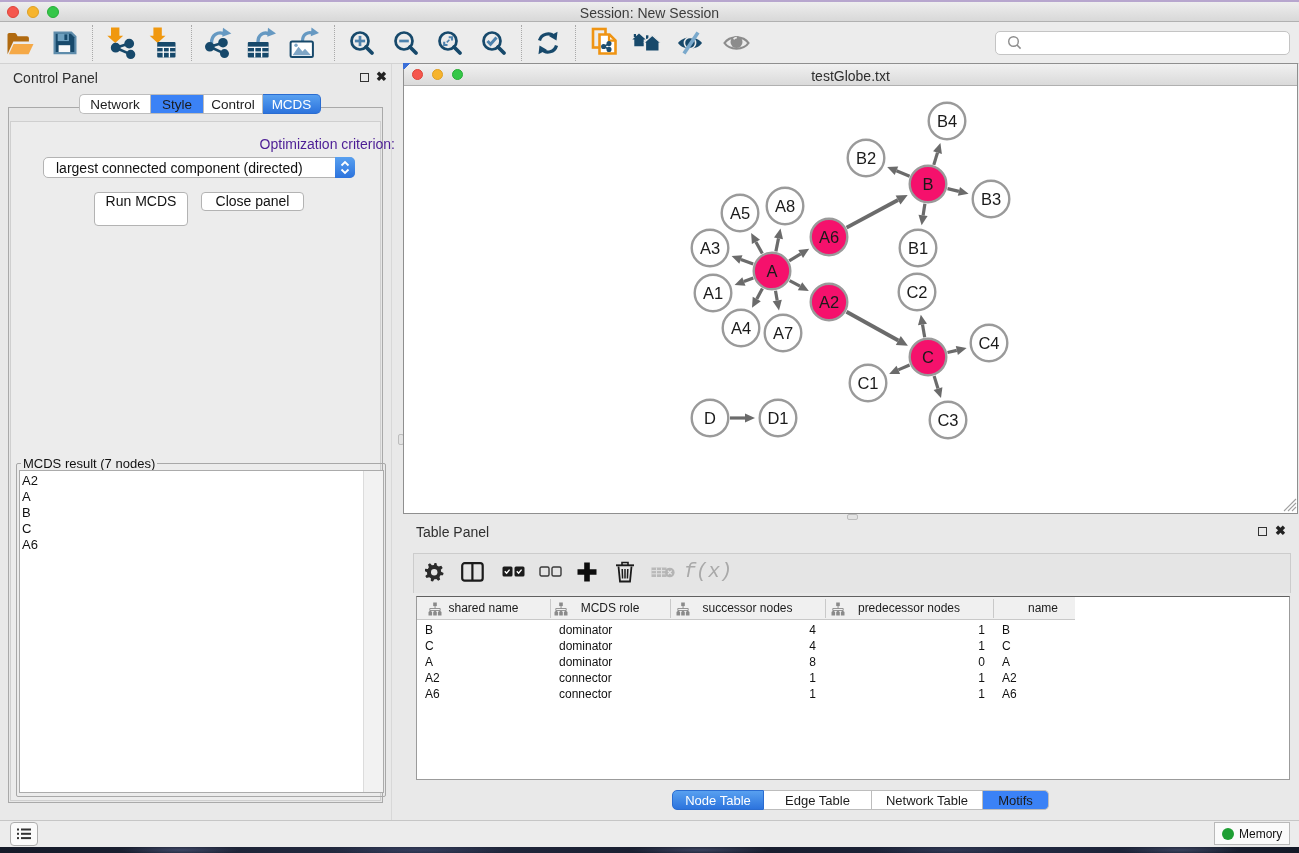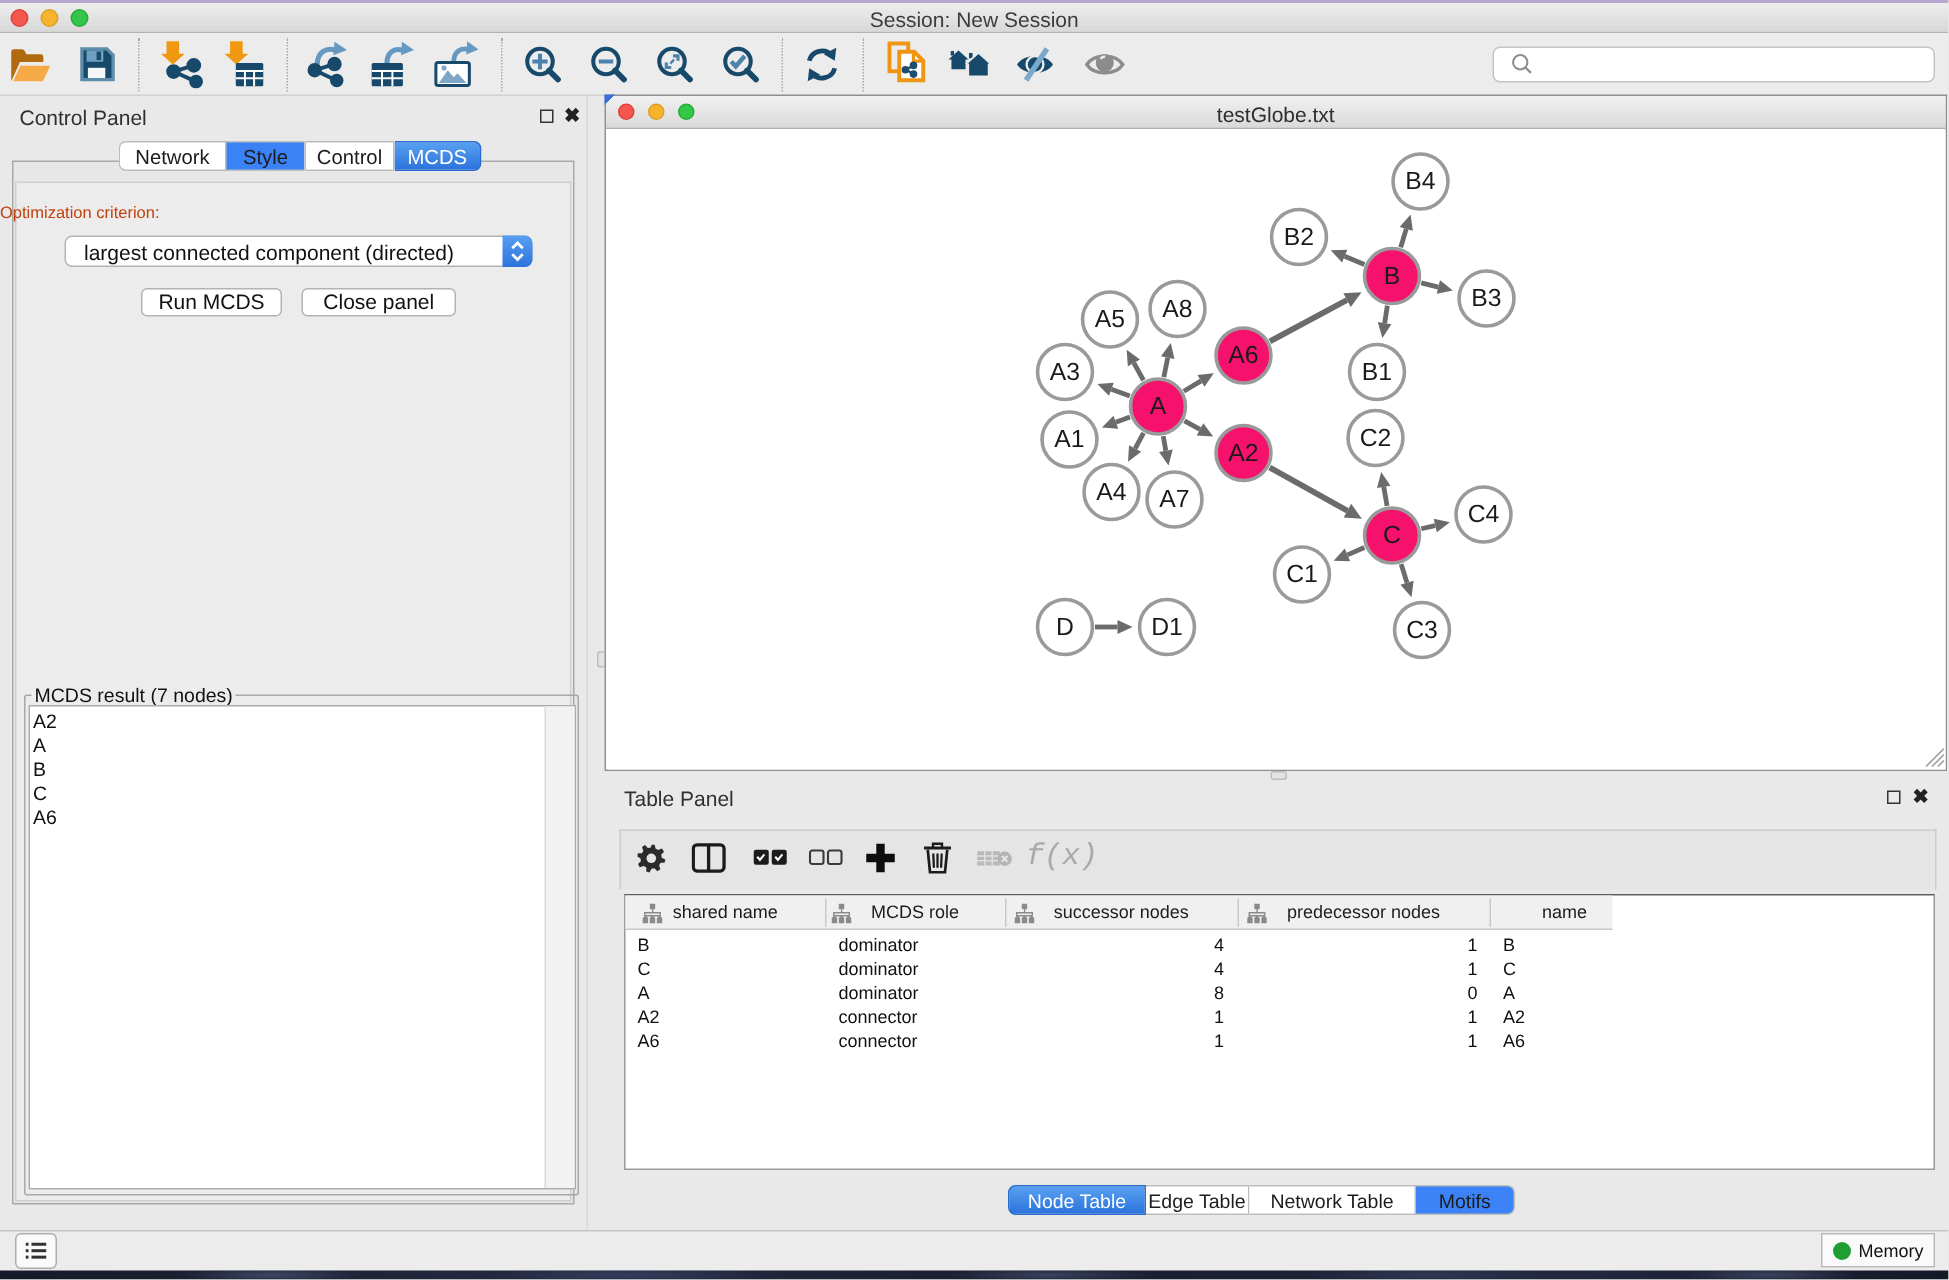--- a/index.html
+++ b/index.html
@@ -179,31 +179,31 @@
 <div class="abs" style="left:8px;top:107px;width:375px;height:696px;border:1px solid #a9a9a9;background:#e7e7e7"></div>
 <div class="abs" style="left:10px;top:121px;width:371px;height:680px;border:1px solid #cfcfcf;background:#ececec"></div>
 
 <div class="abs" style="left:79px;top:94px;height:20px;display:flex;font-size:13.5px;text-align:center">
 <div style="width:71px;background:#fff;border:1px solid #bdbdbd;border-right:none;border-radius:5px 0 0 5px;line-height:19px;color:#1c1c1c">Network</div>
 <div style="width:53px;background:#3b82f6;border:1px solid #bdbdbd;border-right:none;line-height:19px;color:#1c1c1c">Style</div>
 <div style="width:60px;background:#fff;border:1px solid #bdbdbd;line-height:19px;color:#1c1c1c">Control</div>
 <div style="width:58px;background:linear-gradient(#58a0f0,#2c73dd);border:1px solid #2a6cd0;border-left:none;border-radius:0 5px 5px 0;line-height:19px;color:#fff">MCDS</div>
 </div>
 
-<div class="abs" style="left:0;top:136px;width:395px;text-align:left;font-size:11px;color:#c2410c">Optimization criterion:</div>
+<div class="abs" style="left:0;top:136px;width:395px;text-align:right;font-size:14px;color:#4c1d95">Optimization criterion:</div>
 
 <div class="abs" style="left:43px;top:157px;width:312px;height:21px;background:#fff;border:1px solid #b3b3b3;border-radius:5px"></div>
 <div class="abs" style="left:335px;top:157px;width:20px;height:21px;background:linear-gradient(#58a0f0,#2c73dd);border-radius:0 5px 5px 0"></div>
 <svg class="abs" style="left:338px;top:160px" width="14" height="15" viewBox="0 0 14 15">
 <path d="M3.5 5.5 L7 2 L10.5 5.5" fill="none" stroke="#fff" stroke-width="1.8"></path>
 <path d="M3.5 9.5 L7 13 L10.5 9.5" fill="none" stroke="#fff" stroke-width="1.8"></path>
 </svg>
 <div class="abs" style="left:56px;top:160px;font-size:14px;color:#111">largest connected component (directed)</div>
 
-<div class="abs" style="left:94px;top:192px;width:94px;height:19px;background:#fff;border:1px solid #b3b3b3;border-radius:4px;text-align:center;line-height:17px;font-size:14px;color:#111">Run MCDS</div>
+<div class="abs" style="left:94px;top:192px;width:94px;height:34px;background:#fff;border:1px solid #b3b3b3;border-radius:4px;text-align:center;line-height:17px;font-size:14px;color:#111">Run MCDS</div>
 <div class="abs" style="left:201px;top:192px;width:103px;height:19px;background:#fff;border:1px solid #b3b3b3;border-radius:4px;text-align:center;line-height:17px;font-size:14px;color:#111">Close panel</div>
 
 <div class="abs" style="left:16px;top:463px;width:370px;height:334px;border:1px solid #a8a8a8;border-radius:2px"></div>
 <div class="abs" style="left:21px;top:456px;font-size:13px;color:#111;background:#ececec;padding:0 2px">MCDS result (7 nodes)</div>
 <div class="abs" style="left:19px;top:470px;width:365px;height:323px;background:#fff;border:1px solid #ababab"></div>
 <div class="abs" style="left:363px;top:471px;width:20px;height:321px;background:#f2f2f2;border-left:1px solid #dcdcdc"></div>
 <div class="abs" style="left:22px;top:473px;font-size:13px;color:#111;line-height:16px">A2<br>A<br>B<br>C<br>A6</div>
 
 <div class="abs" style="left:398px;top:434px;width:6px;height:11px;background:#e3e3e3;border:1px solid #bdbdbd;border-radius:2px"></div>
 
@@ -409,21 +409,21 @@
 <div class="abs" style="left:993px;top:601px;width:100px;text-align:center;font-size:12px;color:#1c1c1c">name</div>
 
 <div class="abs" style="left:425px;top:622px;font-size:12px;line-height:16px;color:#111">B<br>C<br>A<br>A2<br>A6</div>
 <div class="abs" style="left:559px;top:622px;font-size:12px;line-height:16px;color:#111">dominator<br>dominator<br>dominator<br>connector<br>connector</div>
 <div class="abs" style="left:716px;top:622px;width:100px;text-align:right;font-size:12px;line-height:16px;color:#111">4<br>4<br>8<br>1<br>1</div>
 <div class="abs" style="left:885px;top:622px;width:100px;text-align:right;font-size:12px;line-height:16px;color:#111">1<br>1<br>0<br>1<br>1</div>
 <div class="abs" style="left:1002px;top:622px;font-size:12px;line-height:16px;color:#111">B<br>C<br>A<br>A2<br>A6</div>
 
 <div class="abs" style="left:672px;top:790px;height:20px;display:flex;font-size:13px;text-align:center">
 <div style="width:92px;background:linear-gradient(#58a0f0,#2c73dd);border:1px solid #2a6cd0;border-radius:5px 0 0 5px;line-height:19px;color:#fff">Node Table</div>
-<div style="width:69px;background:#fff;border:1px solid #bdbdbd;border-left:none;line-height:19px;color:#1c1c1c">Edge Table</div>
+<div style="width:108px;background:#fff;border:1px solid #bdbdbd;border-left:none;line-height:19px;color:#1c1c1c">Edge Table</div>
 <div style="width:111px;background:#fff;border:1px solid #bdbdbd;border-left:none;line-height:19px;color:#1c1c1c">Network Table</div>
 <div style="width:66px;background:#3b82f6;border:1px solid #bdbdbd;border-left:none;border-radius:0 5px 5px 0;line-height:19px;color:#1c1c1c">Motifs</div>
 </div>
 
 <div class="abs" style="left:0;top:820px;width:1299px;height:27px;background:#ececec;border-top:1px solid #c6c6c6"></div>
 <div class="abs" style="left:10px;top:822px;width:28px;height:24px;background:#fafafa;border:1px solid #adadad;border-radius:4px"></div>
 <svg class="abs" style="left:17px;top:828px" width="14" height="12" viewBox="0 0 14 12">
 <g fill="#333">
 <rect x="0" y="0.5" width="2" height="2"></rect>
       <rect x="4" y="0.5" width="10" height="2"></rect>

